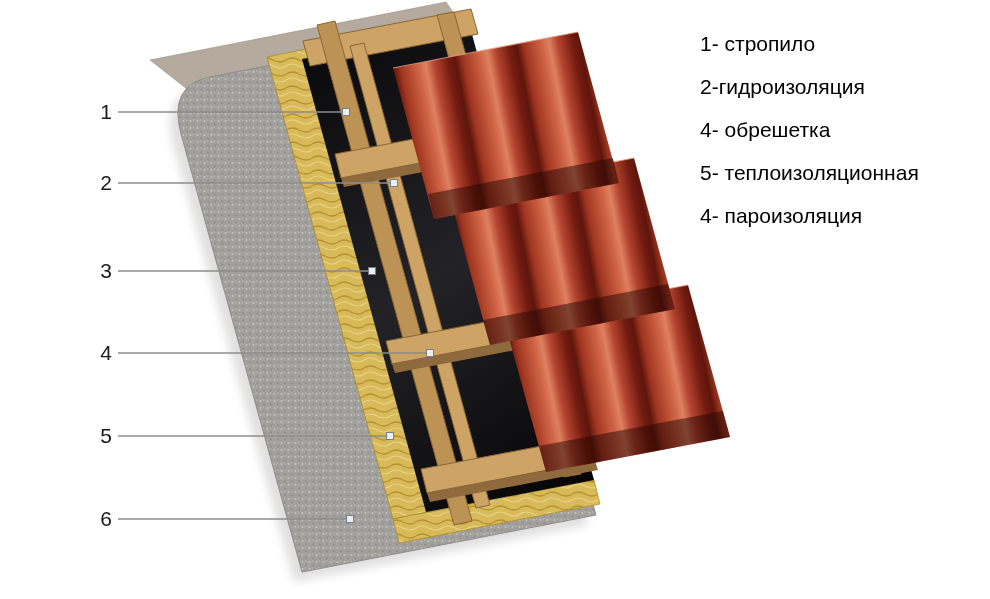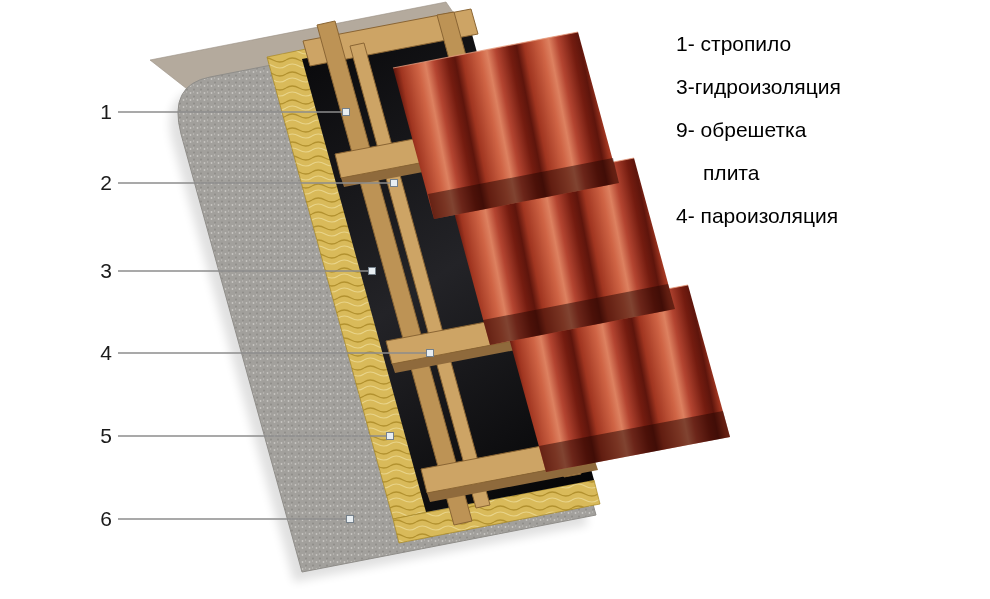--- a/index.html
+++ b/index.html
@@ -7,21 +7,21 @@
     width:990px;height:599px;position:relative;overflow:hidden;
     background:#ffffff;
     font-family:"Liberation Sans", sans-serif;
   }
   svg{position:absolute;left:0;top:0;}
   svg text{
     font-family:"Liberation Sans", sans-serif;
     font-size:21px;
   }
   .legend{
-    position:absolute;left:676px;top:30px;
+    position:absolute;left:700px;top:30px;
     font-size:21px;color:#000;
   }
   .legend-item{margin-bottom:16px;line-height:27px;}
   .legend-sub{padding-left:27px;}
 </style>
 </head>
 <body>
 
 <svg width="990" height="599" viewBox="0 0 990 599">
   <defs>
@@ -139,24 +139,24 @@
     <text x="112" y="443" fill="#1a1a1a">5</text>
     <text x="112" y="526" fill="#1a1a1a">6</text>
   </g>
 </svg>
 
 <div class="legend">
   <div class="legend-item">
     <span>1- стропило</span>
   </div>
   <div class="legend-item">
-    <span>3-гидроизоляция</span>
+    <span>2-гидроизоляция</span>
   </div>
   <div class="legend-item">
-    <span>9- обрешетка</span>
+    <span>4- обрешетка</span>
   </div>
   <div class="legend-item">
-    <div class="legend-sub">плита</div>
+    <span>5- теплоизоляционная</span>
   </div>
   <div class="legend-item">
     <span>4- пароизоляция</span>
   </div>
 </div>
 
 </body></html>

